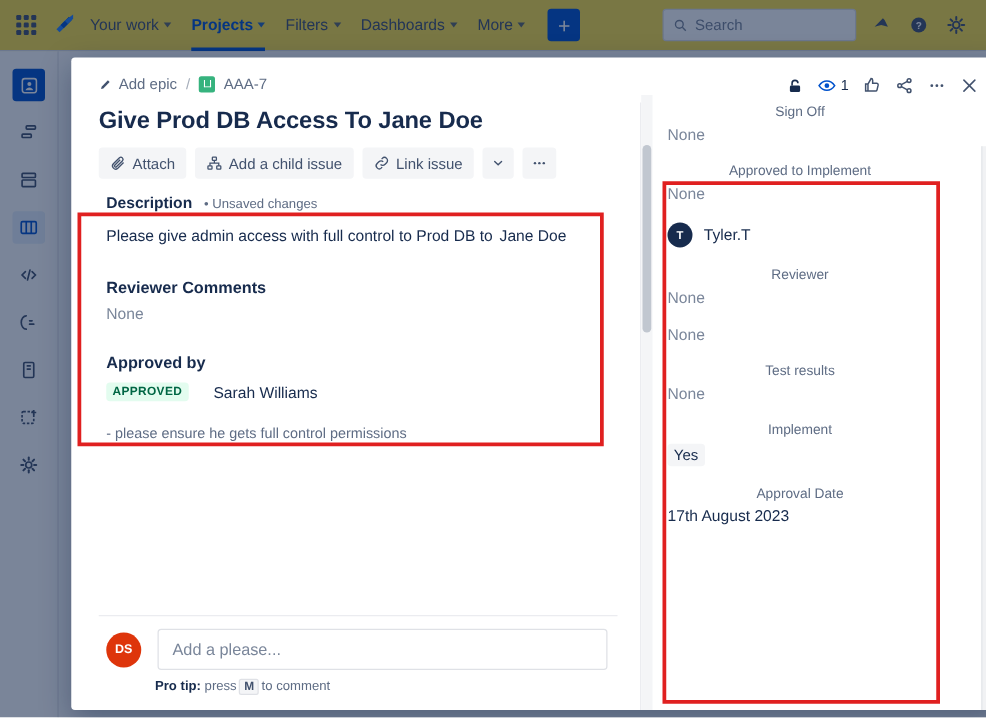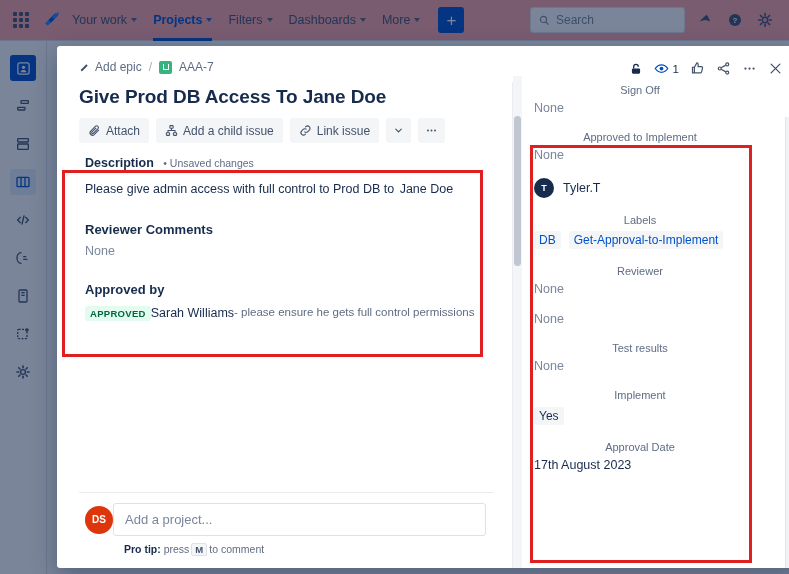--- a/index.html
+++ b/index.html
@@ -8,21 +8,21 @@
     font-family: "Liberation Sans", sans-serif;
     overflow: hidden;
     background: #fff;
   }
   #app { position: relative; width: 789px; height: 574px; overflow: hidden; }
 
   
   .bg-layer { position: absolute; inset: 0; background: #fff; }
   .topnav {
     position: absolute; top: 0; left: 0; width: 789px; height: 41px;
-    background: #fca5a5; border-bottom: 1px solid #dfe1e6;
+    background: #fde047; border-bottom: 1px solid #dfe1e6;
     display: flex; align-items: center; padding: 0 10px;
   }
   .tn-grid { width: 22px; height: 22px; display: grid; grid-template-columns: repeat(3,1fr);
              grid-template-rows: repeat(3,1fr); gap: 2px; padding: 3px; cursor: pointer; }
   .tn-grid i { background: #42526e; border-radius: 1px; display: block; }
   .tn-logo { width: 26px; height: 24px; margin-left: 6px; display: flex; align-items: center; justify-content: center; }
   .tn-item {
     position: relative; font-size: 12.5px; color: #42526e; padding: 0 8px; height: 41px;
     display: flex; align-items: center; gap: 4px; cursor: pointer; white-space: nowrap;
   }
@@ -96,30 +96,30 @@
   }
   .btn.icon-only { padding: 0 7px; }
 
   .desc-box { position: relative; padding: 10px 8px 16px 6px; }
   .fld-label { font-size: 12.5px; font-weight: 600; color: #172b4d; }
   .unsaved { font-size: 10.5px; color: #5e6c84; font-weight: 400; margin-left: 5px; }
   .desc-text { font-size: 12.5px; color: #172b4d; margin-top: 9px; line-height: 1.45; }
   .mention { color: #172b4d; padding: 0 2px; }
   .sub-h { font-size: 13px; font-weight: 600; color: #172b4d; margin-top: 24px; }
   .none-val { font-size: 12.5px; color: #7a869a; margin-top: 7px; }
-  .approved-row { display: flex; align-items: flex-start; gap: 0; margin-top: 9px; flex-wrap: wrap; }
+  .approved-row { display: flex; align-items: flex-end; gap: 20px; margin-top: 9px; flex-wrap: wrap; }
   .badge-approved {
     background: #e3fcef; color: #006644; font-size: 9.5px; font-weight: 700; letter-spacing: .3px;
     padding: 2px 5px; border-radius: 3px;
   }
   .appr-name { font-size: 12.5px; color: #172b4d; }
   .appr-note { font-size: 11.5px; color: #5e6c84; }
 
   .comment-area { margin-top: auto; padding: 10px 8px 12px 6px; border-top: 1px solid #ebecf0; }
-  .c-row { display: flex; align-items: center; gap: 0; }
+  .c-row { display: flex; align-items: center; gap: 13px; }
   .c-avatar {
     width: 28px; height: 28px; border-radius: 50%; background: #de350b; color: #fff; font-size: 10px;
     font-weight: 700; display: flex; align-items: center; justify-content: center; flex: 0 0 auto;
   }
   .c-input {
     flex: 1; height: 33px; border: 1px solid #dfe1e6; border-radius: 3px; background: #fff;
     display: flex; align-items: center; padding: 0 11px; font-size: 13px; color: #7a869a; cursor: text;
   }
   .protip { font-size: 10.5px; color: #5e6c84; margin: 7px 0 0 39px; }
   .protip b { color: #172b4d; }
@@ -454,21 +454,21 @@
             <span class="badge-approved">APPROVED</span>
             <span class="appr-name">Sarah Williams</span>
             <span class="appr-note">- please ensure he gets full control permissions</span>
           </div>
         </div>
 
         <div class="comment-area">
           <div class="c-row">
             <div class="c-avatar">DS</div>
             <div class="c-input">
-              <span>Add a project...</span>
+              <span>Add a please...</span>
             </div>
           </div>
           <div class="protip">
             <b>Pro tip:</b>
             <span>press</span><span class="kbd">M</span><span>to comment</span>
           </div>
         </div>
       </div>
 
       <div class="col-divider"></div>
@@ -488,27 +488,20 @@
           <div class="r-val none">None</div>
         </div>
 
         <div class="r-field">
           <div class="r-assignee">
             <span class="r-avatar">T</span>
             <span class="r-val">Tyler.T</span>
           </div>
         </div>
 
-        <div class="r-field">
-          <div class="r-label">Labels</div>
-          <div class="labels">
-            <span class="lbl">DB</span>
-            <span class="lbl">Get-Approval-to-Implement</span>
-          </div>
-        </div>
 
         <div class="r-field">
           <div class="r-label">Reviewer</div>
           <div class="r-val none">None</div>
         </div>
 
         <div class="r-field">
           <div class="r-val none">None</div>
         </div>
 

